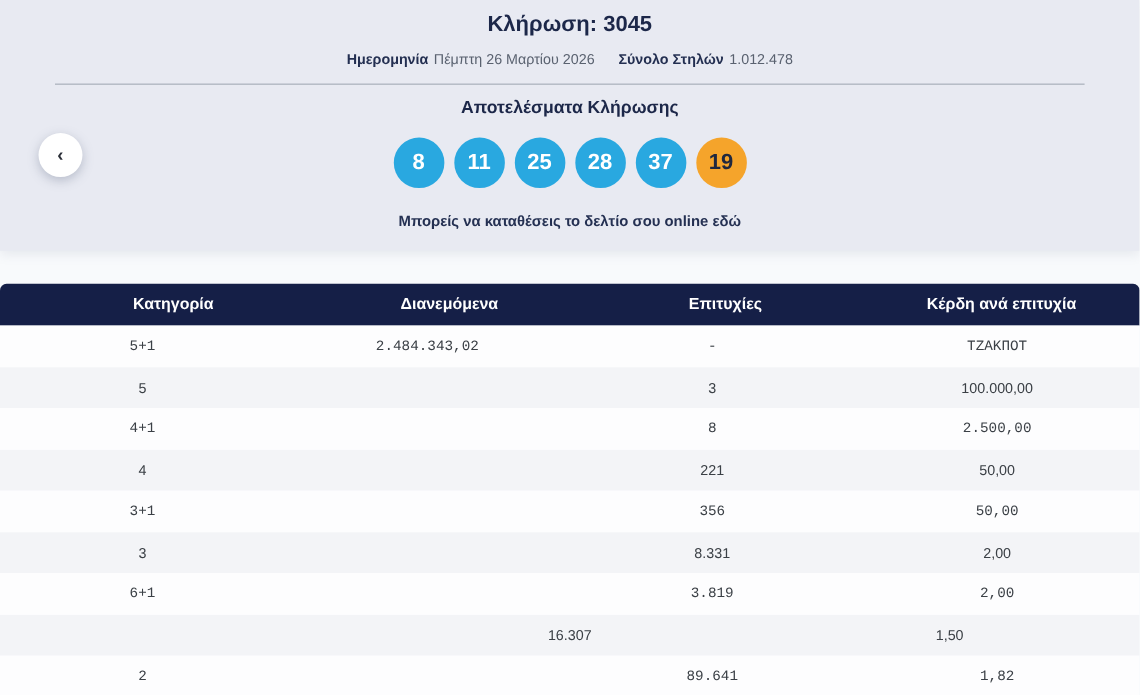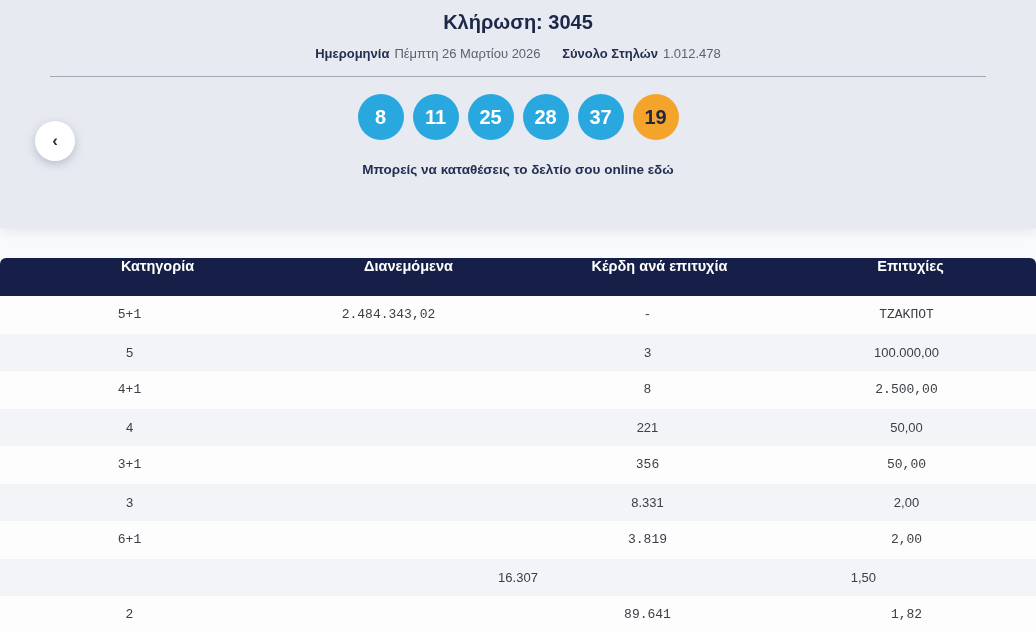--- a/index.html
+++ b/index.html
@@ -87,20 +87,21 @@
     transform: translateY(-1px);
   }
 
   
   .table-wrap { margin-top: 30px; width: 100%; }
   .thead {
     display: flex;
     height: 38px;
     background: var(--header-navy, #151f47);
     border-radius: 6px 6px 0 0;
+    align-items: center;
     padding-left: 32px;
   }
   .th {
     flex: 1;
     text-align: center;
     color: #ffffff;
     font-size: 14.5px;
     font-weight: bold;
   }
   .tr {
@@ -125,20 +126,21 @@
   <section class="panel">
     <h1 class="draw-title">Κλήρωση: 3045</h1>
 
     <div class="meta">
       <span class="meta-item"><b>Ημερομηνία</b><span>Πέμπτη 26 Μαρτίου 2026</span></span>
       <span class="meta-item"><b>Σύνολο Στηλών</b><span>1.012.478</span></span>
     </div>
 
     <hr class="divider">
 
+    <h2 class="results-heading">Αποτελέσματα Κλήρωσης</h2>
 
     <div class="balls" id="balls">
         <div class="ball blue">8</div>
         <div class="ball blue">11</div>
         <div class="ball blue">25</div>
         <div class="ball blue">28</div>
         <div class="ball blue">37</div>
         <div class="ball orange">19</div>
       </div>
 
@@ -146,22 +148,22 @@
 
     <button class="prev-btn">
       <span>‹</span>
     </button>
   </section>
 
   <section class="table-wrap">
     <div class="thead" id="thead">
         <div class="th">Κατηγορία</div>
         <div class="th">Διανεμόμενα</div>
+        <div class="th">Επιτυχίες</div>
         <div class="th">Κέρδη ανά επιτυχία</div>
-        <div class="th">Επιτυχίες</div>
       </div>
     <div id="tbody">
         <div class="tr odd">
           <div class="td">5+1</div>
           <div class="td">2.484.343,02</div>
           <div class="td">-</div>
           <div class="td">ΤΖΑΚΠΟΤ</div>
         </div>
         <div class="tr even">
           <div class="td">5</div>

